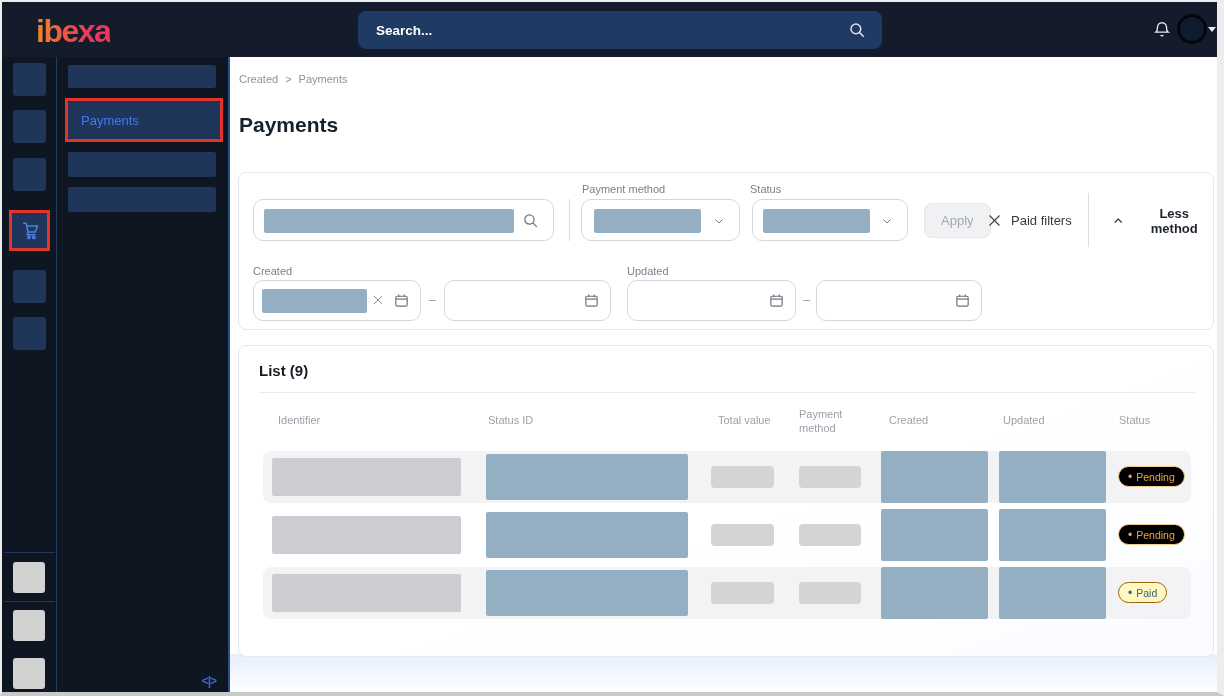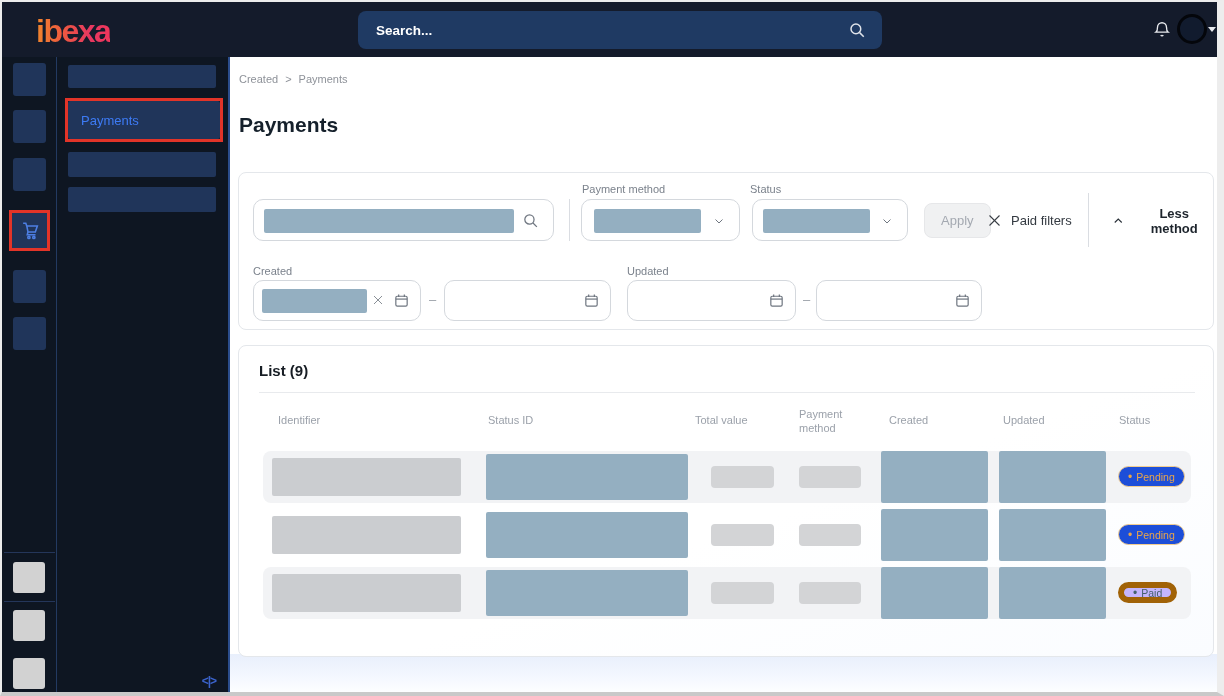--- a/index.html
+++ b/index.html
@@ -71,37 +71,37 @@
   .less-btn { position:absolute; left:872px; top:30px; height:35px; display:flex;
     align-items:center; gap:10px; color:#1d242c; font-size:13px; font-weight:700; cursor:pointer; background:none; border:none; font-family:inherit; }
   .dash { position:absolute; color:#9aa0a8; font-size:13px; top:119px; }
   .cal-ic { position:absolute; right:10px; top:11px; }
   .x-small { position:absolute; right:36px; top:13px; cursor:pointer; }
   .chev { position:absolute; right:13px; top:15px; }
   
   .list-title { position:absolute; left:20px; top:16px; font-size:15px; font-weight:700; color:#171d24; }
   .list-hr { position:absolute; left:20px; top:46px; width:936px; height:1px; background:#e8eaed; }
   .th { position:absolute; font-size:11px; color:#9ba1aa; top:68px; }
-  .th-1{left:39px;} .th-2{left:249px;} .th-3{left:456px;}
+  .th-1{left:39px;} .th-2{left:249px;} .th-3{left:479px;}
   .th-4{left:560px; top:61px; width:58px; line-height:14px;}
   .th-5{left:650px;} .th-6{left:764px;} .th-7{left:880px;}
   .trow { position:absolute; left:24px; width:928px; height:52px; border-radius:8px; cursor:pointer; }
   .trow.alt { background:#f2f3f5; }
   .trow.r1 { top:105px; } .trow.r2 { top:163px; } .trow.r3 { top:221px; }
   .c-id   { left:9px;   top:7px;  width:189px; height:38px; }
   .c-ord  { left:223px; top:3px;  width:202px; height:46px; }
   .c-tot  { left:448px; top:15px; width:63px;  height:22px; border-radius:4px; background:#d3d4d6; }
   .c-pm   { left:536px; top:15px; width:62px;  height:22px; border-radius:4px; background:#d3d4d6; }
   .c-cre  { left:618px; top:0;    width:107px; height:52px; }
   .c-upd  { left:736px; top:0;    width:107px; height:52px; }
   .badge { position:absolute; left:855px; top:15px; height:21px; padding:0 9px;
     border-radius:11px; font-size:10.5px; display:inline-flex; align-items:center; gap:4px; }
   .badge::before { content:"•"; font-size:12px; line-height:1; }
-  .badge[data-status="pending"] { color:#e9a54a; background:#1d4ed8; border:1px solid #f2cd90; }
-  .badge[data-status="paid"]    { color:#45606d; background:#c4b5fd; border:6px solid #a16207; }
+  .badge[data-status="pending"] { color:#e9a54a; background:#000000; border:1px solid #f2cd90; }
+  .badge[data-status="paid"]    { color:#45606d; background:#fef9c3; border:1px solid #a16207; }
 </style>
 </head>
 <body>
 
 <div class="screen">
 
   <div class="topbar">
     <div class="logo">ibexa</div>
     <div class="topbar-search">
       <span class="ph">Search...</span>

